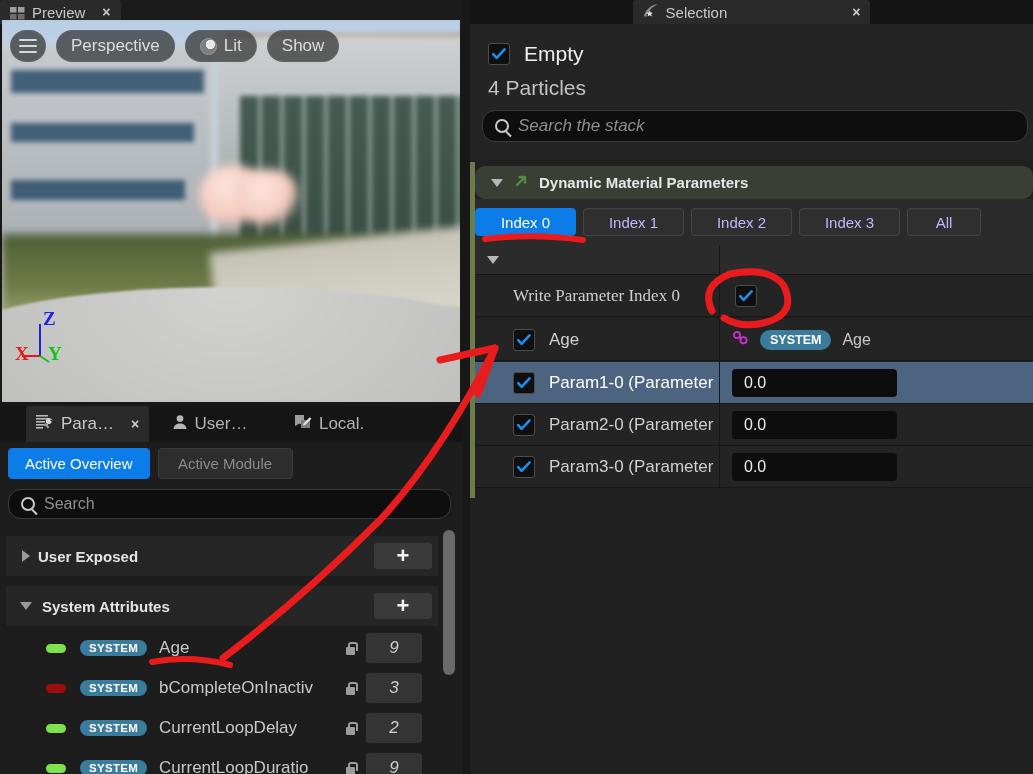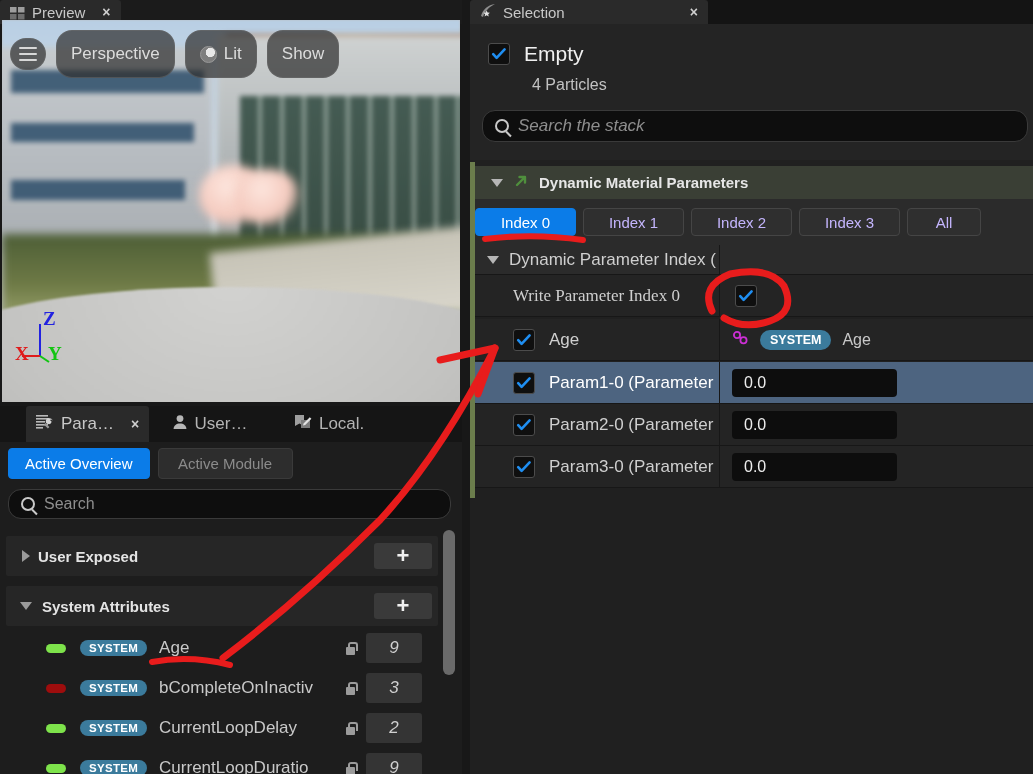--- a/index.html
+++ b/index.html
@@ -73,21 +73,21 @@
   }
   .vp-particle {
     position:absolute; border-radius:50%;
     background: radial-gradient(circle at 40% 35%, #fde6de 0%, #f4c9bd 55%, rgba(226,170,155,0) 78%);
     filter: blur(5px);
   }
 
   .vp-toolbar { position:absolute; left: 8px; top: 10px; display:flex; align-items:center; gap:10px;}
   .vp-pill {
     background: rgba(48,48,48,.72); color:#dcdcdc; font-size:17px;
-    border-radius: 16px; padding: 13px 14px; display:flex; align-items:center; gap:7px;
+    border-radius: 16px; padding: 5px 14px; display:flex; align-items:center; gap:7px;
     border: 1px solid rgba(110,110,110,.5);
   }
   .vp-hamb {
     width:36px; height:32px; border-radius:16px; background: rgba(48,48,48,.72);
     border:1px solid rgba(110,110,110,.5); display:flex; flex-direction:column;
     align-items:center; justify-content:center; gap:4px;
   }
   .vp-hamb i { display:block; width:18px; height:2px; background:#d8d8d8; border-radius:1px; }
   .lit-dot { width:17px; height:17px; border-radius:50%; background: radial-gradient(circle at 62% 36%, #e8e8e8 0 34%, #7e7e7e 36% 100%); border:1px solid #9a9a9a;}
 
@@ -143,27 +143,27 @@
 
   
   #selection-panel { position:absolute; left:470px; top:0; width:563px; height:774px; background:#202020; }
   #sel-head { position:absolute; left:470px; top:24px; width:563px; height:136px; background:#242424; }
   .chk {
     width:22px; height:22px; border-radius:3px; background:#0f0f0f; border:1px solid #4c4c4c;
     display:flex; align-items:center; justify-content:center; flex:none;
   }
   .chk svg { width:16px; height:16px; }
   .sel-title { font-size:21px; color:#f0f0f0; }
-  .sel-sub { font-size:16px; color:#c2c2c2;margin-left:44px; }
+  .sel-sub { font-size:21px; color:#c2c2c2; }
 
   .green-edge { position:absolute; left:470px; top:162px; width:5px; height:336px; background:#6b7d4c; }
 
   .mod-header {
     position:absolute; left:475px; top:166px; width:558px; height:33px; background:#3a3f35;
-    display:flex; align-items:center; padding-left:8px; gap:10px;
+    display:flex; align-items:center; padding-left:8px; gap:10px;border-radius:10px;
   }
   .mod-title { font-size:15px; font-weight:700; color:#e6e6e6; }
 
   .idx-bar { position:absolute; left:475px; top:199px; width:558px; height:46px; background:#2b2b2b; display:flex; align-items:center; gap:7px; padding-left:0;}
   .idx-btn {
     font-size:15px; color:#c4b5fd; background:#2f2f2f; border:1px solid #454545;
     border-radius:4px; height:28px; min-width:101px; display:flex; align-items:center; justify-content:center;
   }
   .idx-btn.active { background:#0b7ce8; border-color:#0b7ce8; color:#fff; }
   .idx-btn.small { min-width:74px; }
@@ -345,21 +345,21 @@
     <span class="sys-pill">SYSTEM</span>
     <span class="attr-name">CurrentLoopDuratio</span>
     <span class="lock"></span>
     <span class="attr-val">9</span>
   </div>
 
   <div class="vscroll"></div>
 
   <div id="selection-panel"></div>
 
-  <div class="tabstrip" style="left:470px;top:0;width:563px;background:#141414;">
+  <div class="tabstrip" style="left:470px;top:0;width:563px;background:#141414;text-align:center;">
     <div class="tab" style="background:#2a2a2a;">
       <span>
         <svg viewBox="0 0 16 16" width="16" height="16">
           <path d="M1 13C3 6 8 2 15 1 9 4 5 8 3 14z" fill="#8d8d8d"></path>
           <path d="M6.6 7.5l1 2.1 2.3.2-1.7 1.5.5 2.2-2.1-1.2-2 1.2.5-2.2-1.7-1.5 2.3-.2z" fill="#e2e2e2"></path>
         </svg>
       </span>
       <span>Selection</span>
       <span class="tclose" style="margin-left:118px;">×</span>
     </div>
@@ -397,21 +397,20 @@
     <div class="idx-btn active">Index 0</div>
     <div class="idx-btn">Index 1</div>
     <div class="idx-btn">Index 2</div>
     <div class="idx-btn">Index 3</div>
     <div class="idx-btn small">All</div>
   </div>
 
   <div class="srow head" style="top:245px;">
     <div class="scell-l" style="border-right:1px solid #171717;">
       <span class="tri down" style="margin-left:12px;border-top-color:#b6b6b6;"></span>
-      <span class="srow-label" style="margin-left:10px;">Dynamic Parameter Index (</span>
     </div>
   </div>
 
   <div class="srow norm" style="top:275px;font-family:Liberation Serif, serif;">
     <div class="scell-l">
       <span class="srow-label" style="margin-left:38px;">Write Parameter Index 0</span>
     </div>
     <span class="chk" style="margin-left:15px;">
       <svg viewBox="0 0 16 16">
           <path d="M2.2 8.2l3.4 3.6 8-8.4" stroke="#1f8ef1" stroke-width="2.6" fill="none" stroke-linecap="round" stroke-linejoin="round"></path>

